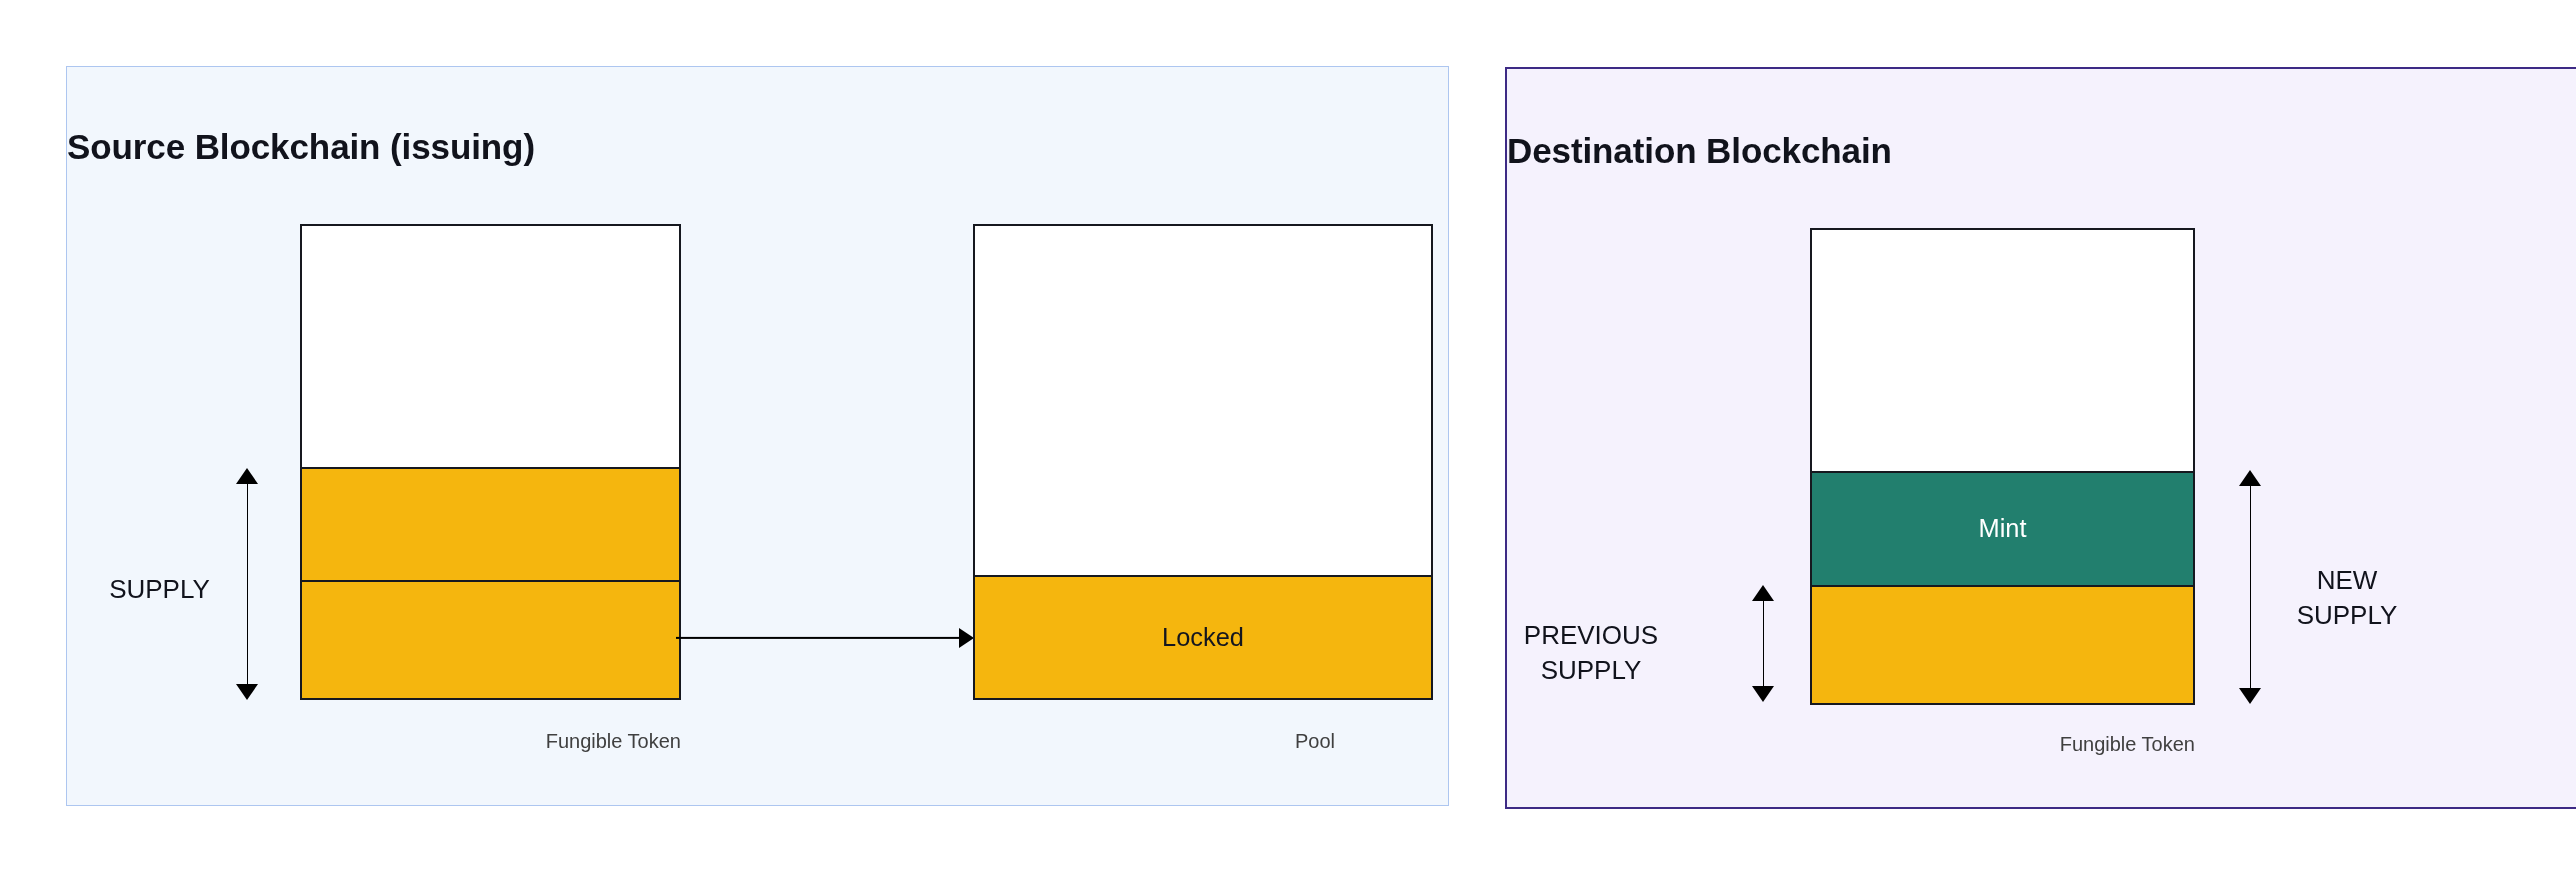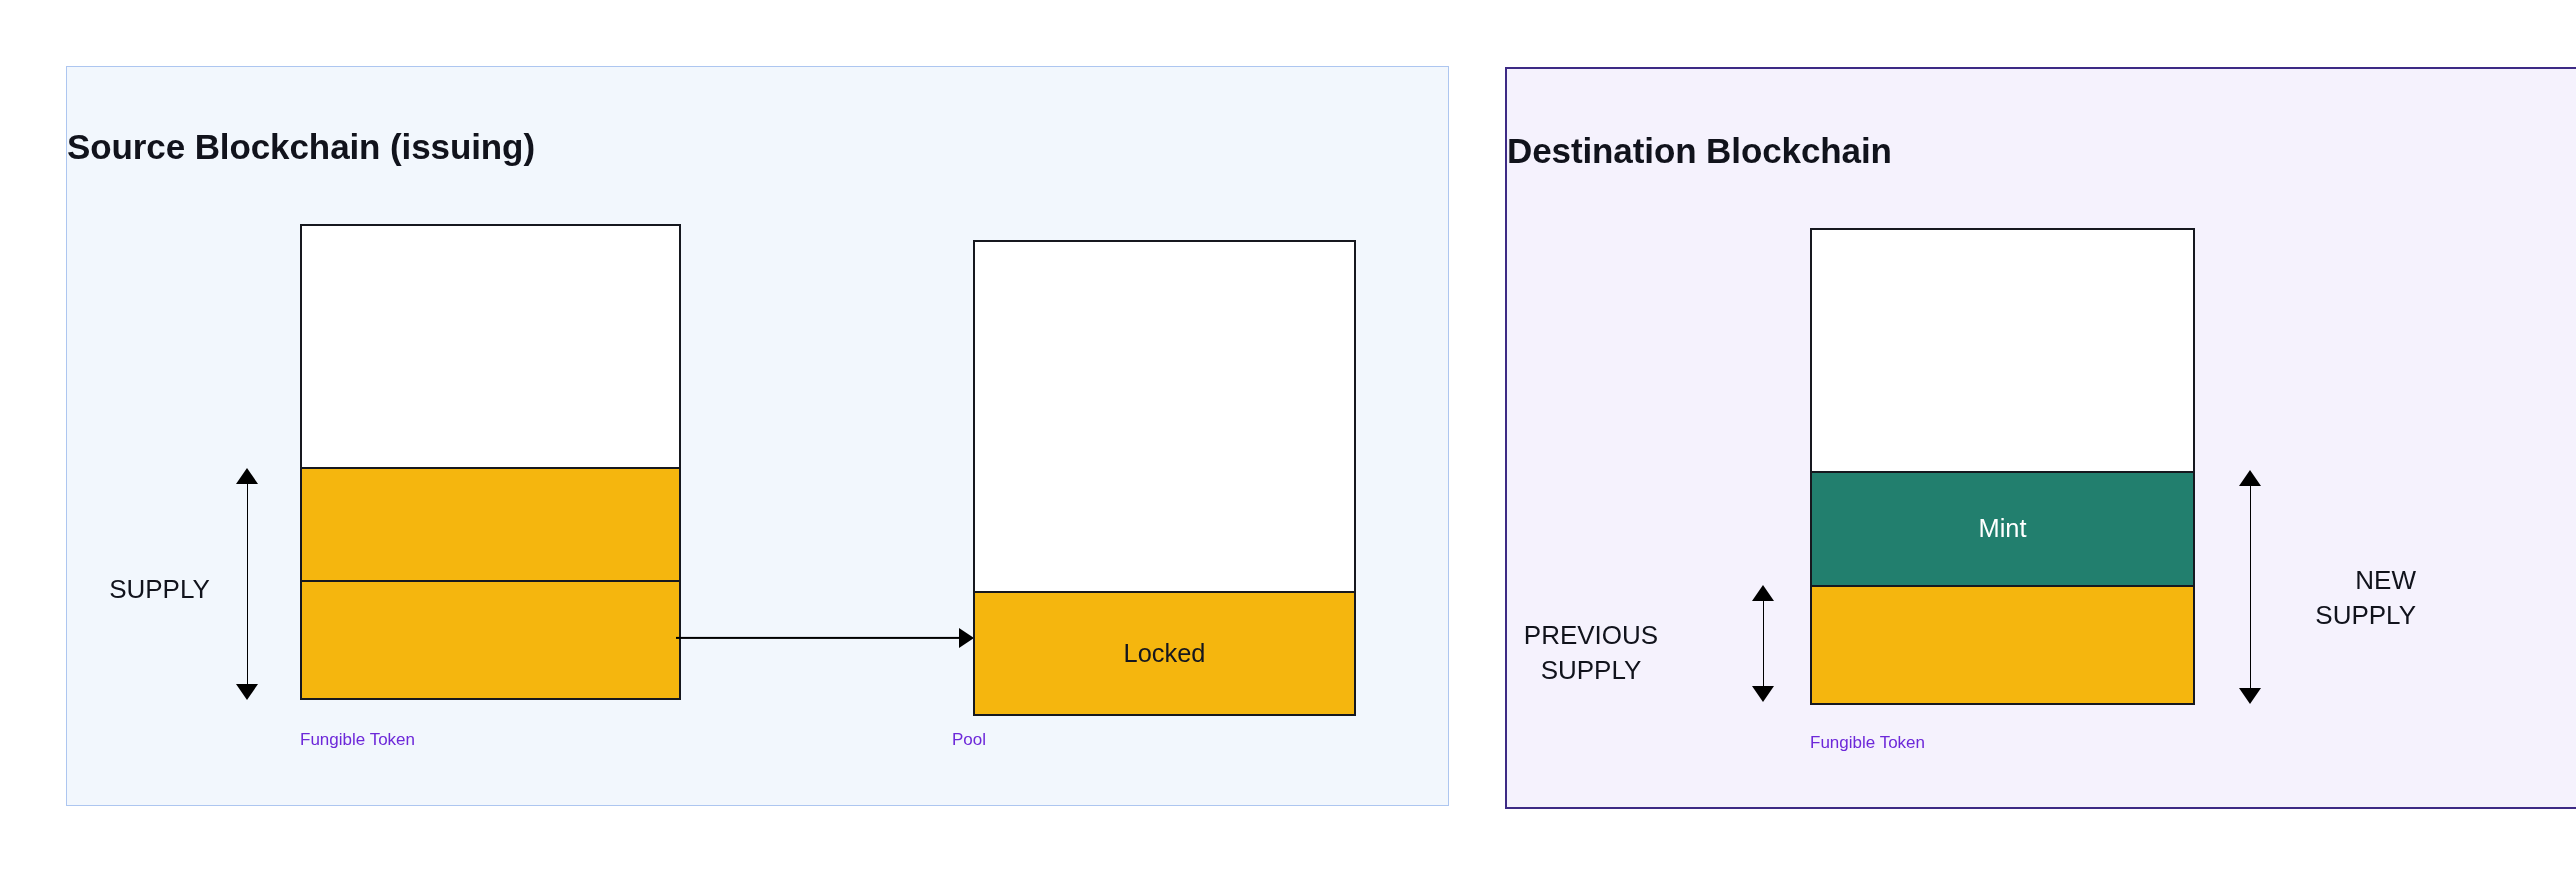--- a/index.html
+++ b/index.html
@@ -20,21 +20,21 @@
   
   .stack{position:absolute;box-sizing:border-box;border:2.2px solid #16181f;
        background:#ffffff;display:flex;flex-direction:column;justify-content:flex-end;}
   .seg{box-sizing:border-box;width:100%;display:flex;align-items:center;
        justify-content:center;font-size:25.4px;font-weight:400;}
   .seg-yellow{background:#f5b60e;}
   .seg-teal{background:#227f6e;color:#ffffff;}
   .seg-white{background:#ffffff;}
   .seg-top-rule{border-top:2.2px solid #16181f;}
 
-  .caption{position:absolute;text-align:left;font-size:17px;color:#6d28d9;}
+  .caption{position:absolute;text-align:right;font-size:20px;color:#404040;}
 
   
   .vmeasure{position:absolute;width:22px;}
   .vmeasure .shaft{position:absolute;left:10.5px;top:12px;bottom:12px;width:1.7px;
        background:#000;}
   .vmeasure .head{position:absolute;left:50%;transform:translateX(-50%);
        width:0;height:0;border-left:11px solid transparent;
        border-right:11px solid transparent;}
   .vmeasure .head.up{top:0;border-bottom:16.6px solid #000;}
   .vmeasure .head.down{bottom:0;border-top:16.6px solid #000;}
@@ -70,21 +70,21 @@
   <div class="seg seg-yellow seg-top-rule" style="height:24%;"></div>
   <div class="seg seg-yellow seg-top-rule" style="height:25%;"></div>
 </div>
 <div class="caption" id="source-token-caption" style="left:300px;top:730px;width:381px;">Fungible Token</div>
 
 <div id="transfer-arrow" style="left:676px;top:630px;width:298px;">
   <div class="shaft"></div>
   <div class="head"></div>
 </div>
 
-<div class="stack" id="pool-stack" style="left:973px;top:240px;width:383px;height:476px;">
+<div class="stack" id="pool-stack" style="left:973px;top:224px;width:460px;height:476px;">
   <div class="seg seg-white" style="height:74%;"></div>
   <div class="seg seg-yellow seg-top-rule" style="height:26%;">Locked</div>
 </div>
 <div class="caption" id="pool-caption" style="left:952px;top:730px;width:383px;">Pool</div>
 
 <div class="panel" id="dest-panel">
   <div class="panel-title" id="dest-title">Destination Blockchain</div>
 </div>
 
 <div class="vmeasure" id="previous-supply-measure" style="left:1752px;top:585px;height:117px;">
@@ -100,15 +100,15 @@
   <div class="seg seg-teal seg-top-rule" style="height:24%;">Mint</div>
   <div class="seg seg-yellow seg-top-rule" style="height:25%;"></div>
 </div>
 <div class="caption" id="dest-token-caption" style="left:1810px;top:733px;width:385px;">Fungible Token</div>
 
 <div class="vmeasure" id="new-supply-measure" style="left:2239px;top:470px;height:234px;">
   <div class="head up"></div>
   <div class="shaft"></div>
   <div class="head down"></div>
 </div>
-<div class="vlabel" id="new-supply-label" style="left:2278px;top:563px;width:138px;text-align:right;">NEW
+<div class="vlabel" id="new-supply-label" style="left:2278px;top:563px;width:138px;">NEW
 SUPPLY</div>
 
 
 </body></html>

